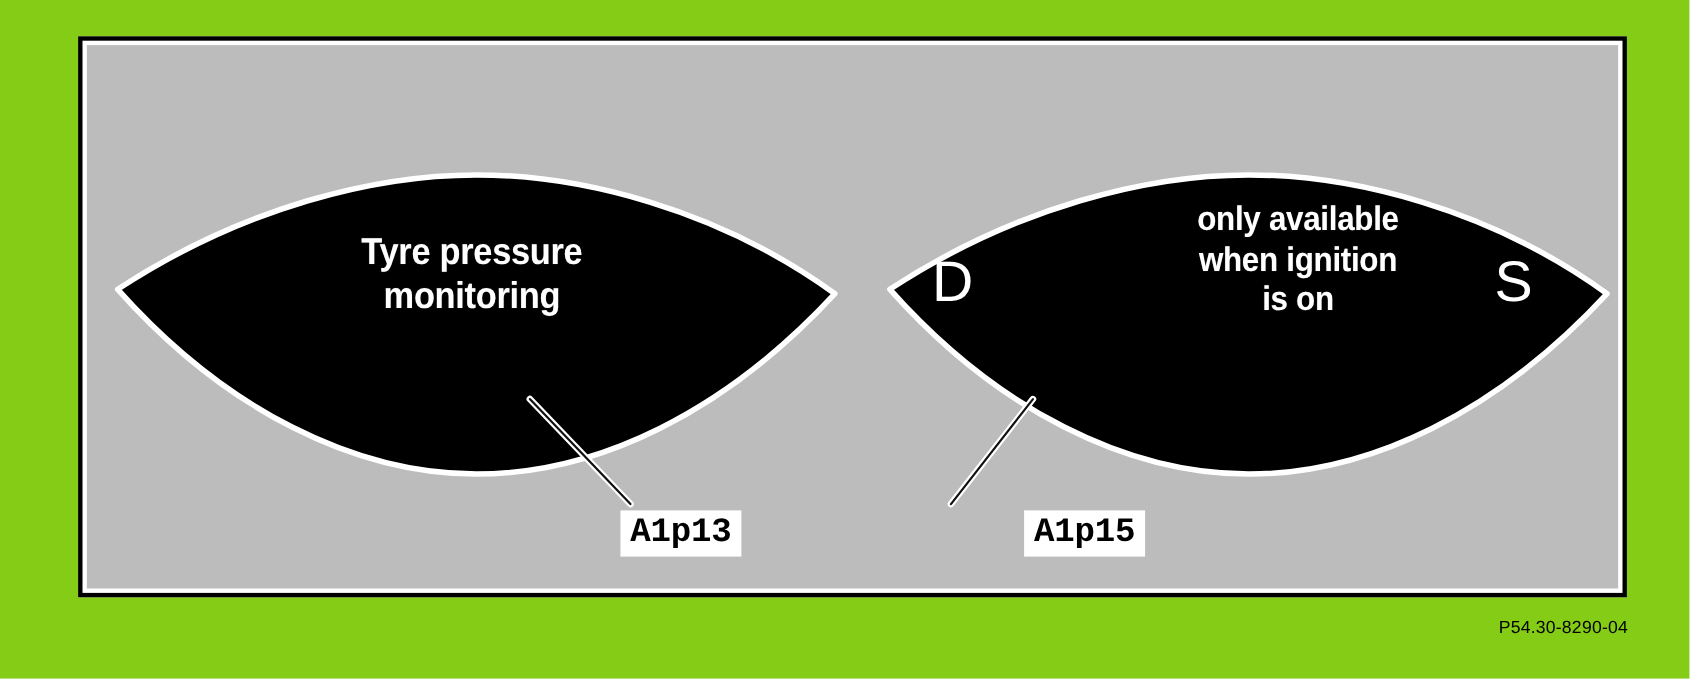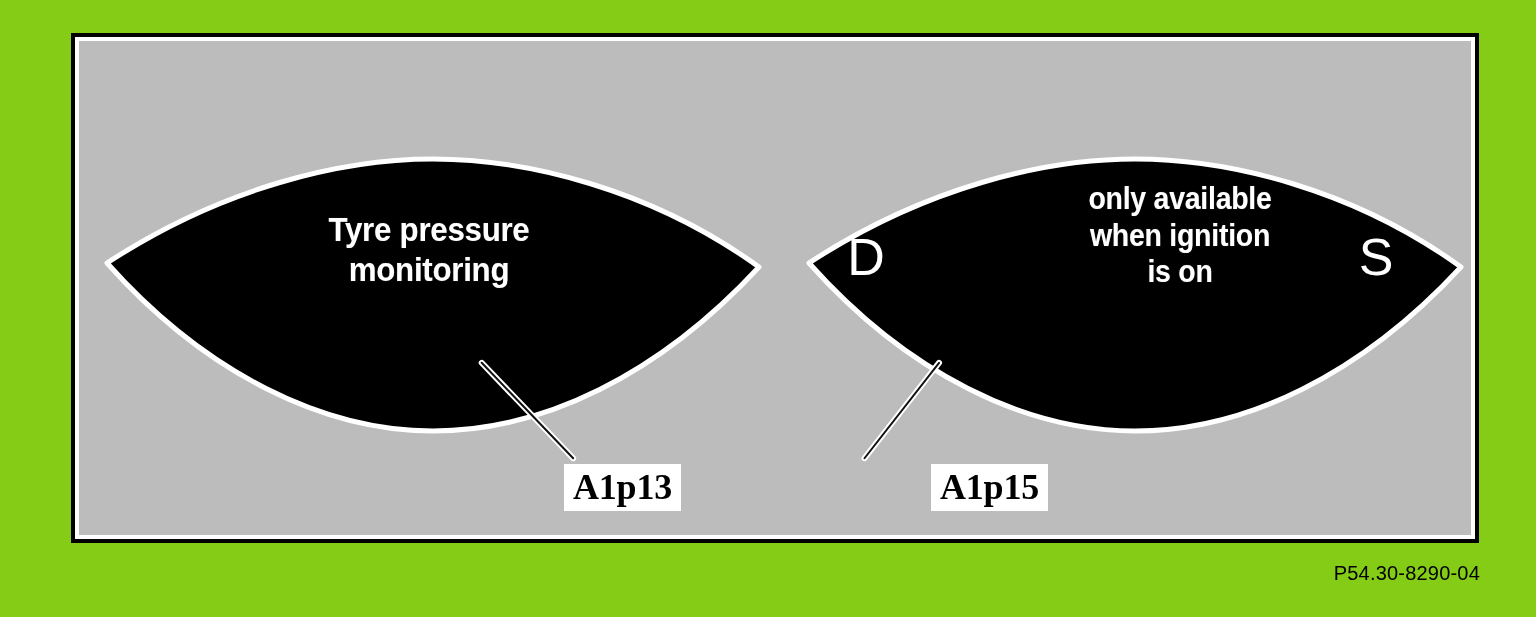--- a/index.html
+++ b/index.html
@@ -99,39 +99,39 @@
     width: 100%;
     height: 100%;
     pointer-events: none;
   }
 
   
   .callout-label {
     position: absolute;
     background: #ffffff;
     color: #000000;
-    font-family: Liberation Serif, serif;
+    font-family: Liberation Mono, monospace;
     font-weight: bold;
-    font-size: 36px;
+    font-size: 31px;
     line-height: 1;
     padding: 5px 9px 6px 9px;
     letter-spacing: -0.2px;
     white-space: nowrap;
   }
   #callout-a1p13 { left: 485px; top: 423px; }
   #callout-a1p15 { left: 852px; top: 423px; }
 
   
   .figure-caption {
     position: absolute;
     right: 56px;
     top: 562px;
     color: #000000;
     font-family: "Liberation Sans", sans-serif;
-    font-size: 20px;
+    font-size: 16px;
     letter-spacing: 0.2px;
     white-space: nowrap;
   }
 </style>
 </head>
 <body>
 
 <div id="page">
 
   <div class="figure-frame">

